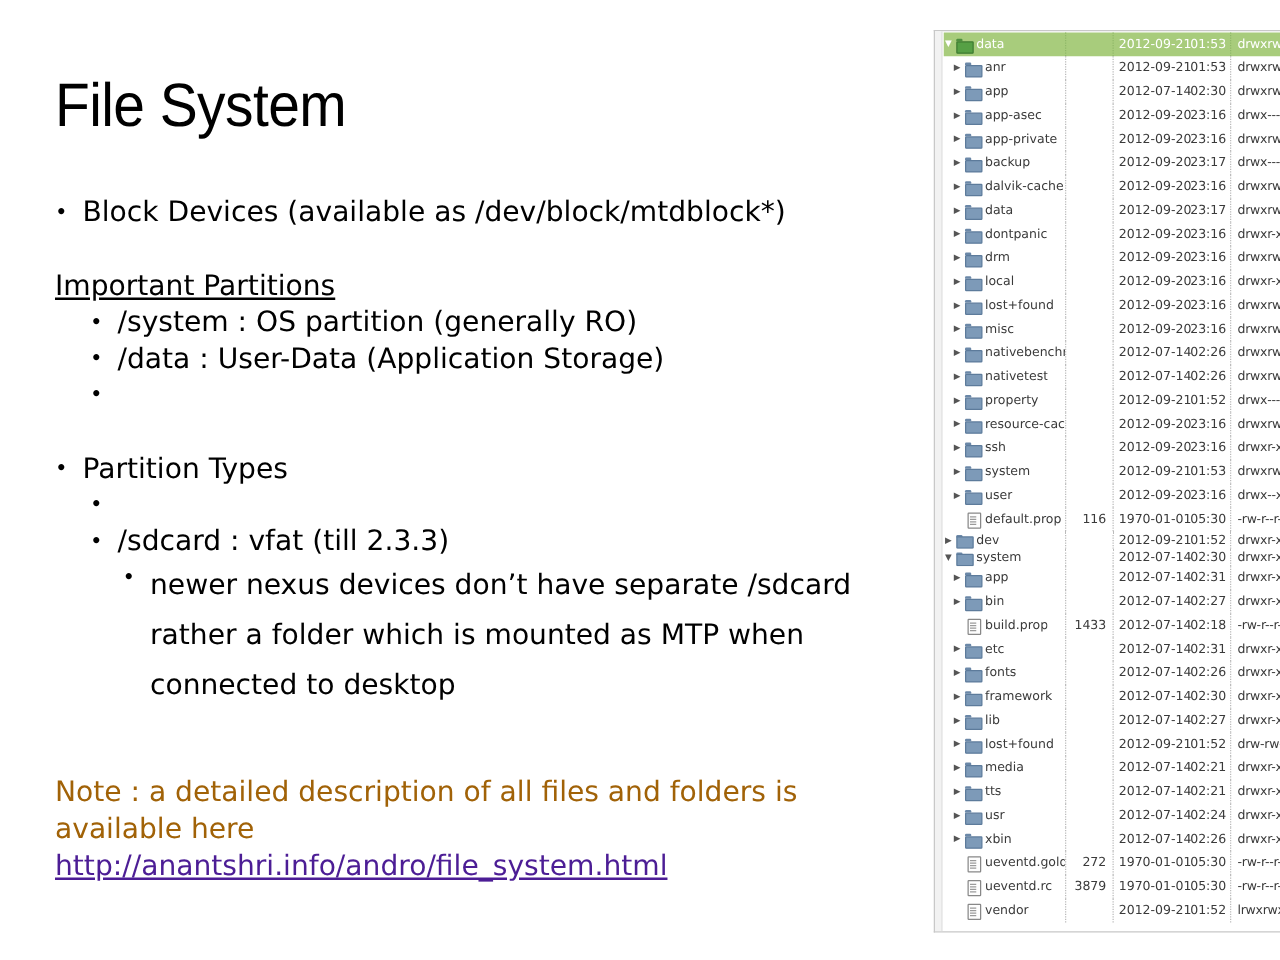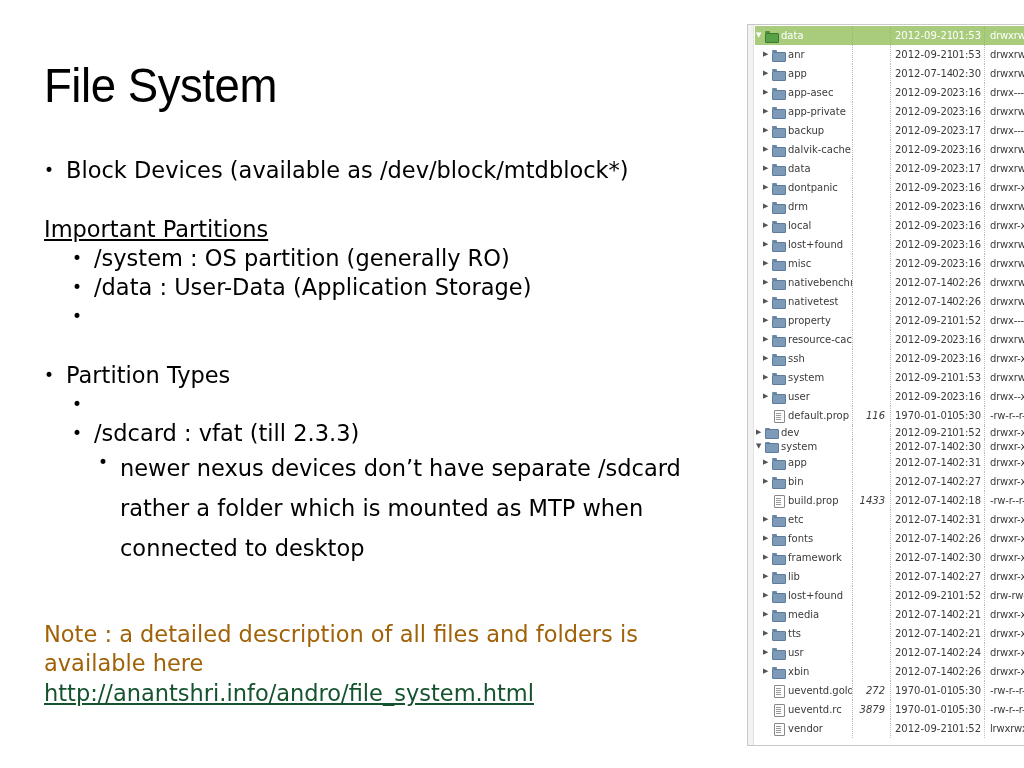--- a/index.html
+++ b/index.html
@@ -74,21 +74,21 @@
   .note {
     font-size: 22.5px;
     line-height: 29px;
     color: #a16207;
     max-width: 690px;
   }
 
   .link {
     font-size: 22.5px;
     line-height: 30px;
-    color: #14532d;
+    color: #4c1d95;
     text-decoration: underline;
     display: inline-block;
   }
 
   
   .fs-panel {
     position: absolute;
     left: 747px;
     top: 24px;
     width: 277px;
@@ -149,21 +149,20 @@
     flex: 0 0 38px;
     text-align: center;
     padding-right: 5px;
     font-size: 10px;
     border-right: 1px dotted #bbbbbb;
     height: 100%;
     line-height: inherit;
     display: flex;
     align-items: center;
     justify-content: flex-end;
-    font-style: italic;
   }
 
   .row.selected .c-size { border-right-color: #8fb868; }
 
   .c-date {
     width: 60px;
     flex: 0 0 60px;
     padding-left: 4px;
     display: flex;
     align-items: center;

